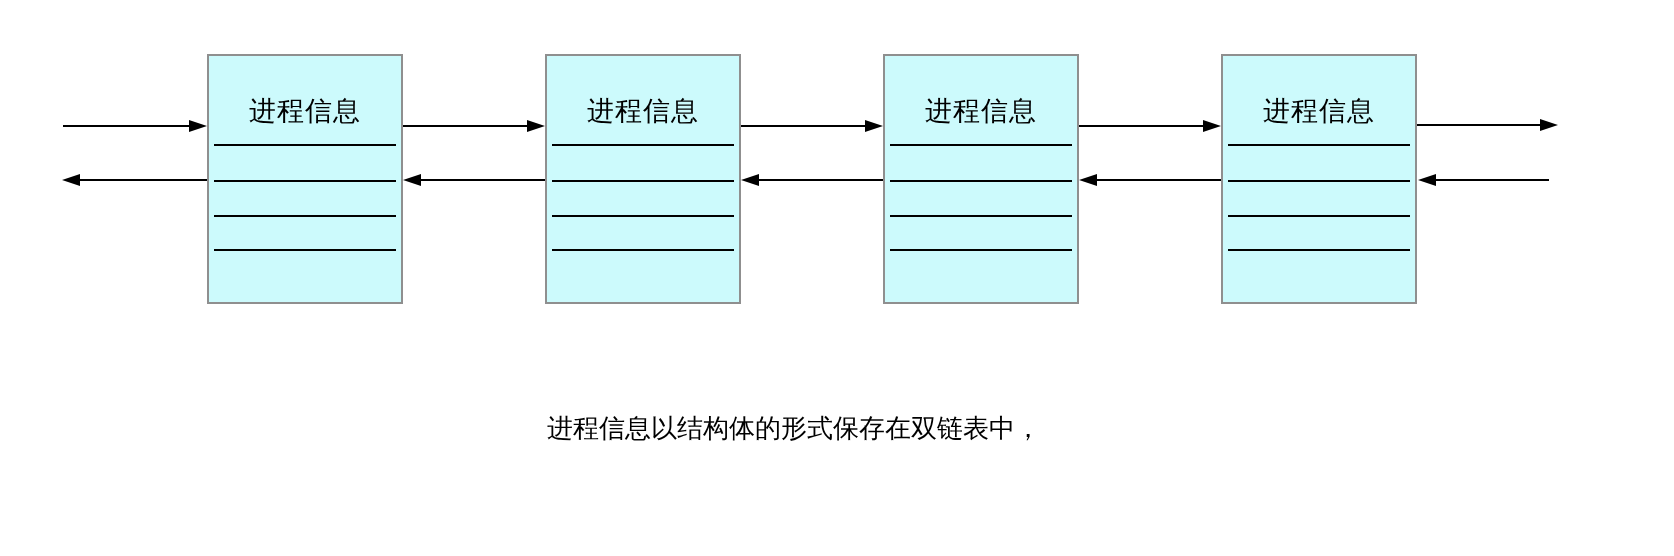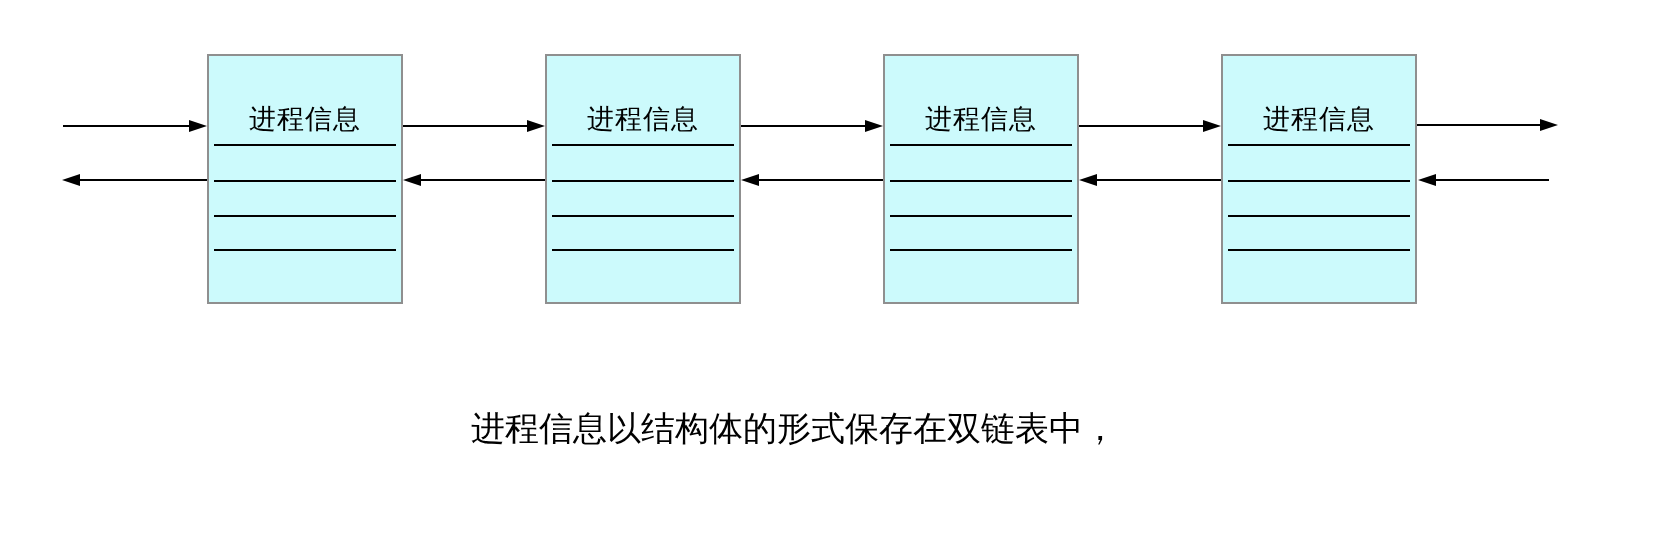--- a/index.html
+++ b/index.html
@@ -21,21 +21,21 @@
     position: absolute;
     top: 54px;
     width: 196px;
     height: 250px;
     box-sizing: border-box;
     background: var(--node-fill, #ccfafc);
     border: 2px solid var(--node-border, #8f8f8f);
   }
   .node-title {
     position: absolute;
-    top: 47px;
+    top: 39px;
     left: 0;
     width: 100%;
     text-align: center;
     font-size: 27px;
     line-height: 32px;
     color: var(--line, #000000);
     letter-spacing: 1px;
     white-space: nowrap;
   }
   .field-line {
@@ -79,21 +79,21 @@
     border-right: 18px solid var(--line, #000000);
   }
 
   
   .caption {
     position: absolute;
     left: 0;
     top: 404px;
     width: 1588px;
     text-align: center;
-    font-size: 34px;
+    font-size: 26px;
     line-height: 48px;
     color: var(--caption-text, #000000);
     white-space: nowrap;
   }
 </style>
 </head>
 <body>
 
 <div class="canvas">
 

